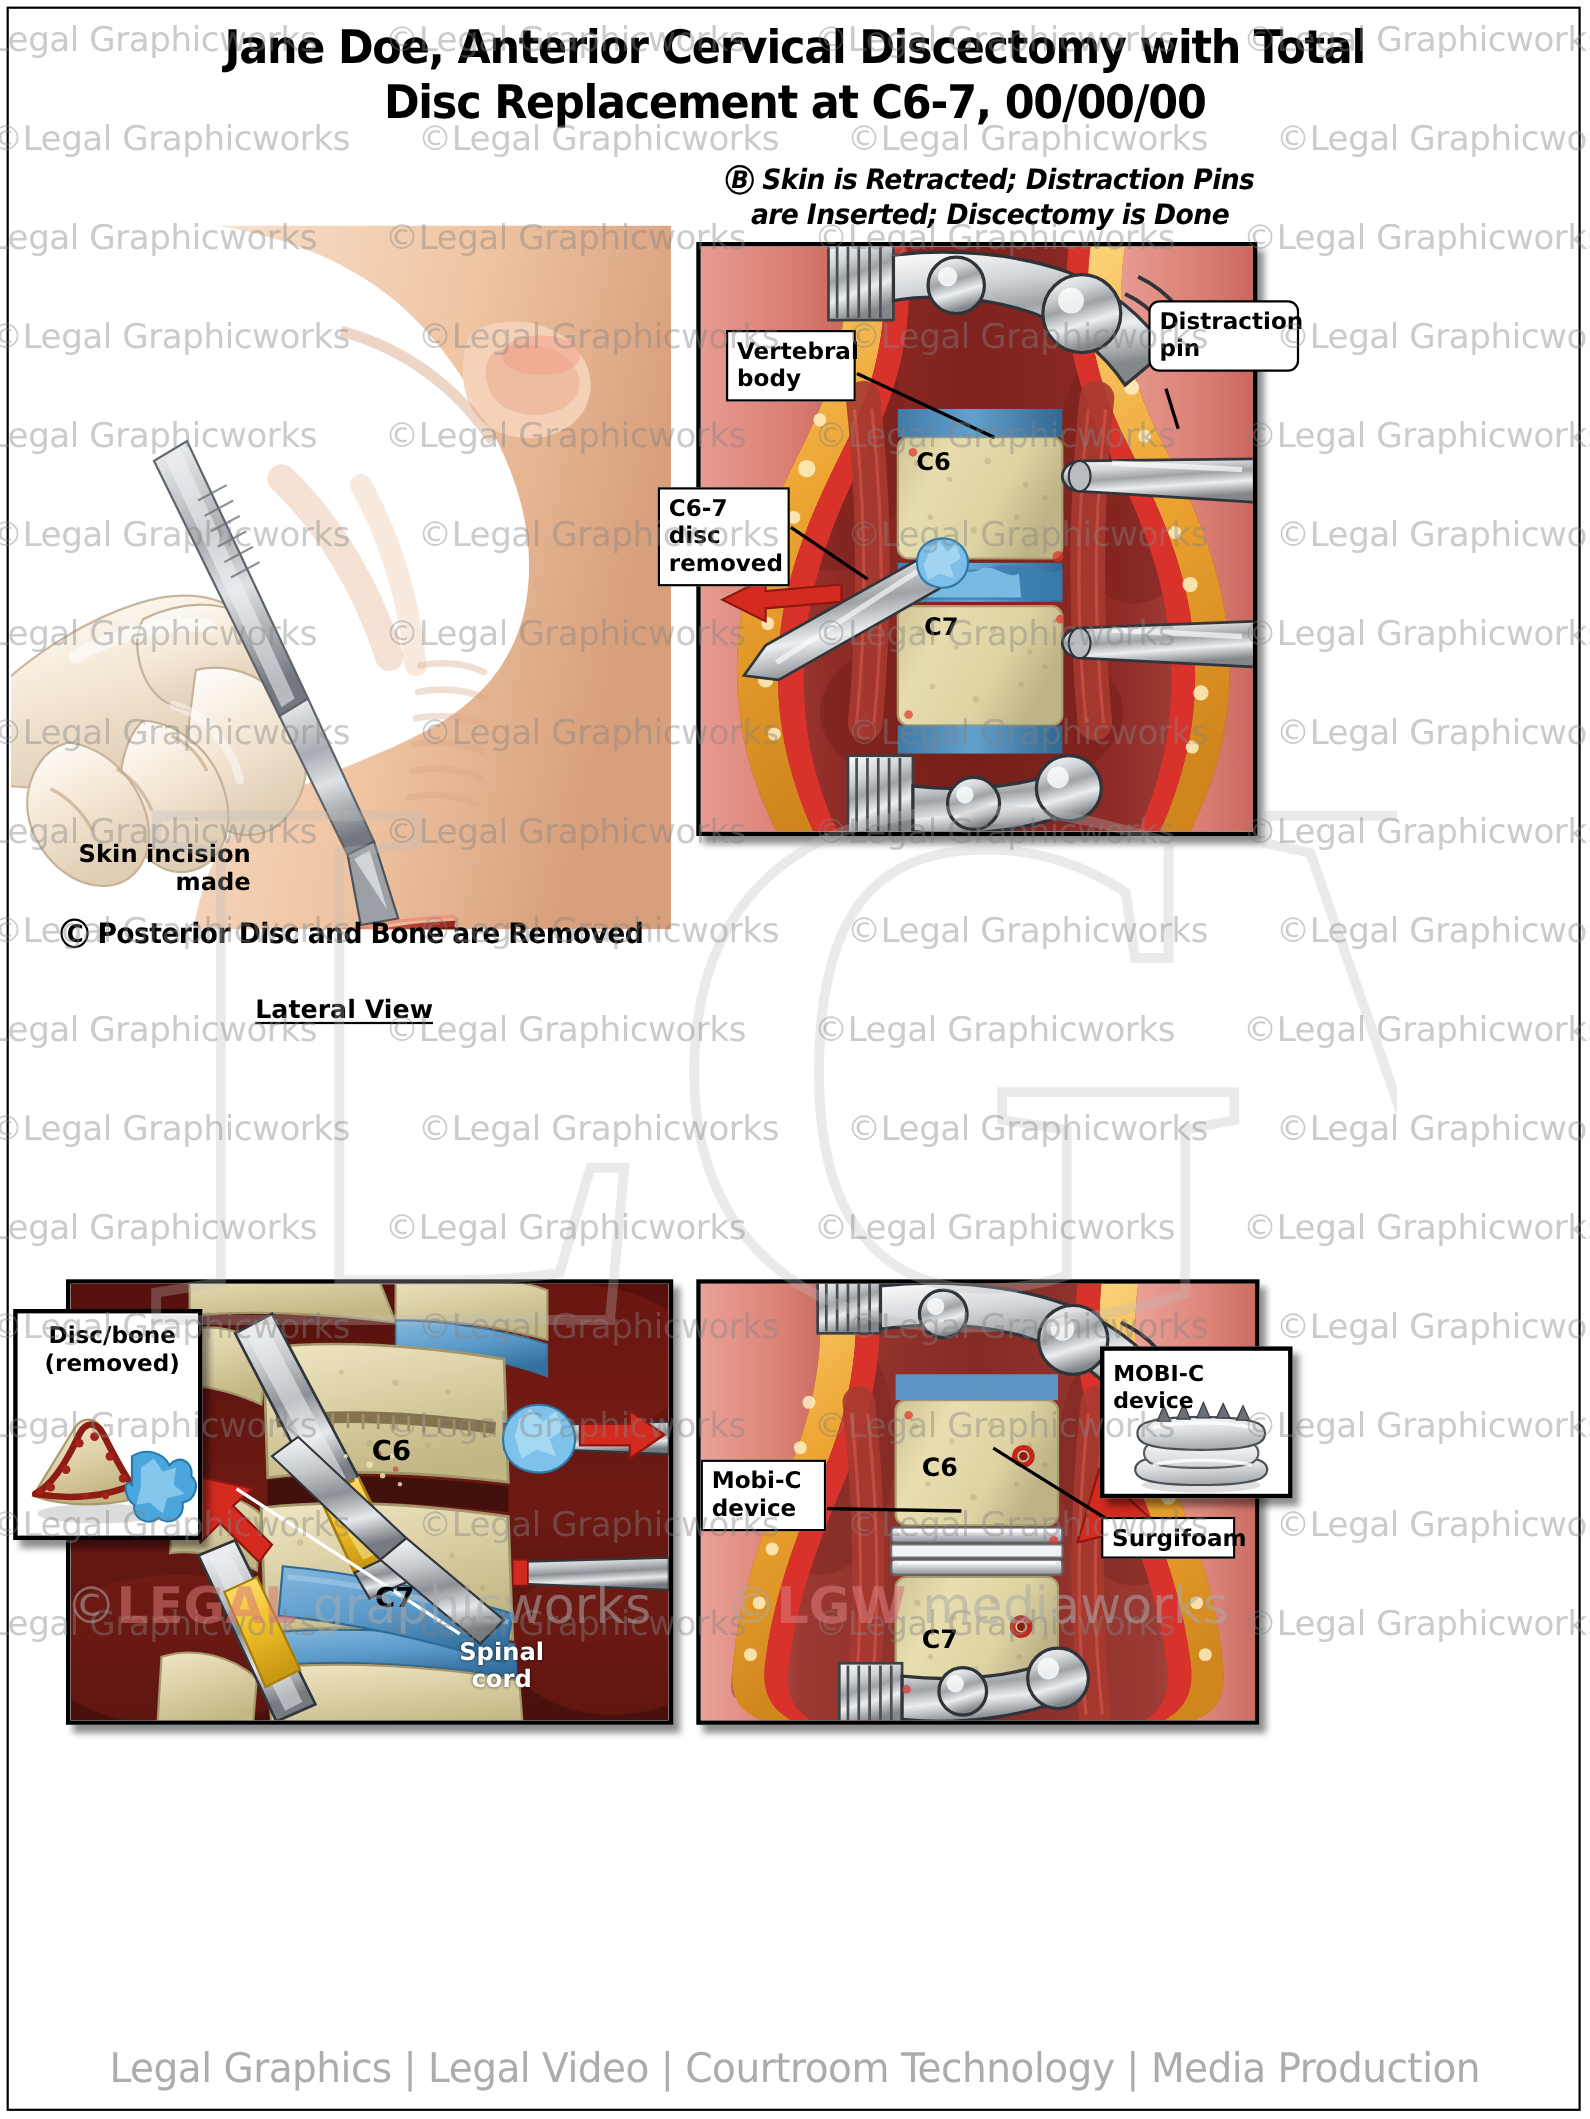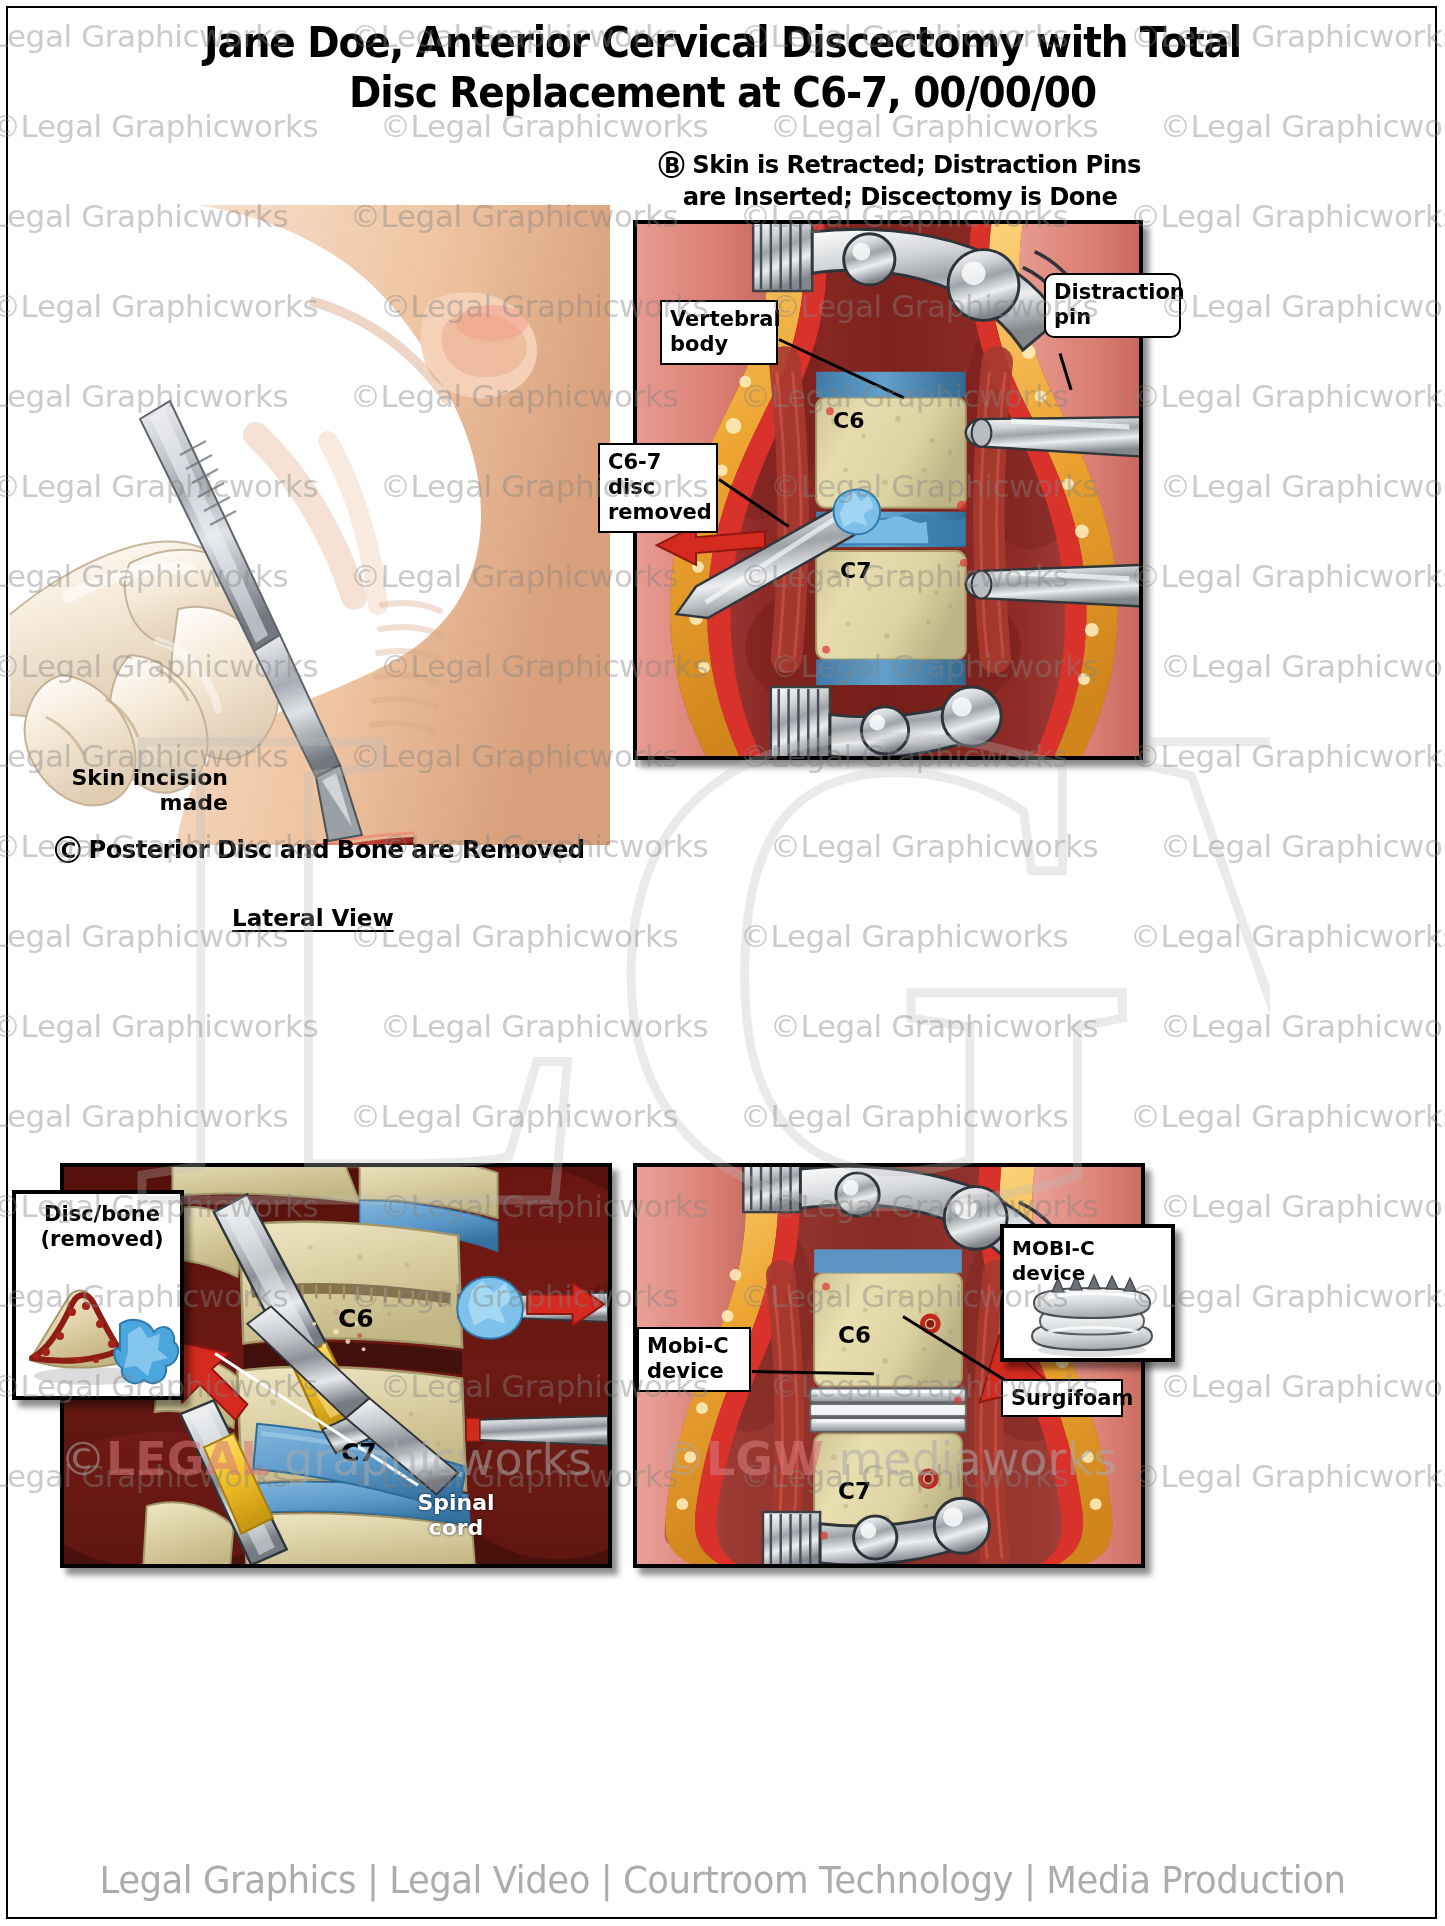--- a/index.html
+++ b/index.html
@@ -230,21 +230,21 @@
 
 <div id="page">
   <div class="page-border"></div>
 
   <div id="title-block">
     <div class="line">Jane Doe, Anterior Cervical Discectomy with Total</div>
     <div class="line">Disc Replacement at C6-7, 00/00/00</div>
   </div>
 
 
-  <div class="panel-head" style="left:620px; top:148px; width:560px;">
+  <div class="panel-head" style="left:620px; top:148px; width:560px;font-style:italic;">
     <span class="head-row">
       <span class="letter-badge">B</span><span>Skin is Retracted; Distraction Pins</span>
     </span>
     <span class="head-row">are Inserted; Discectomy is Done</span>
   </div>
 
   <div class="panel-head" style="left:30px; top:833px; width:580px;">
     <span class="head-row">
       <span class="letter-badge">C</span><span>Posterior Disc and Bone are Removed</span>
     </span>

